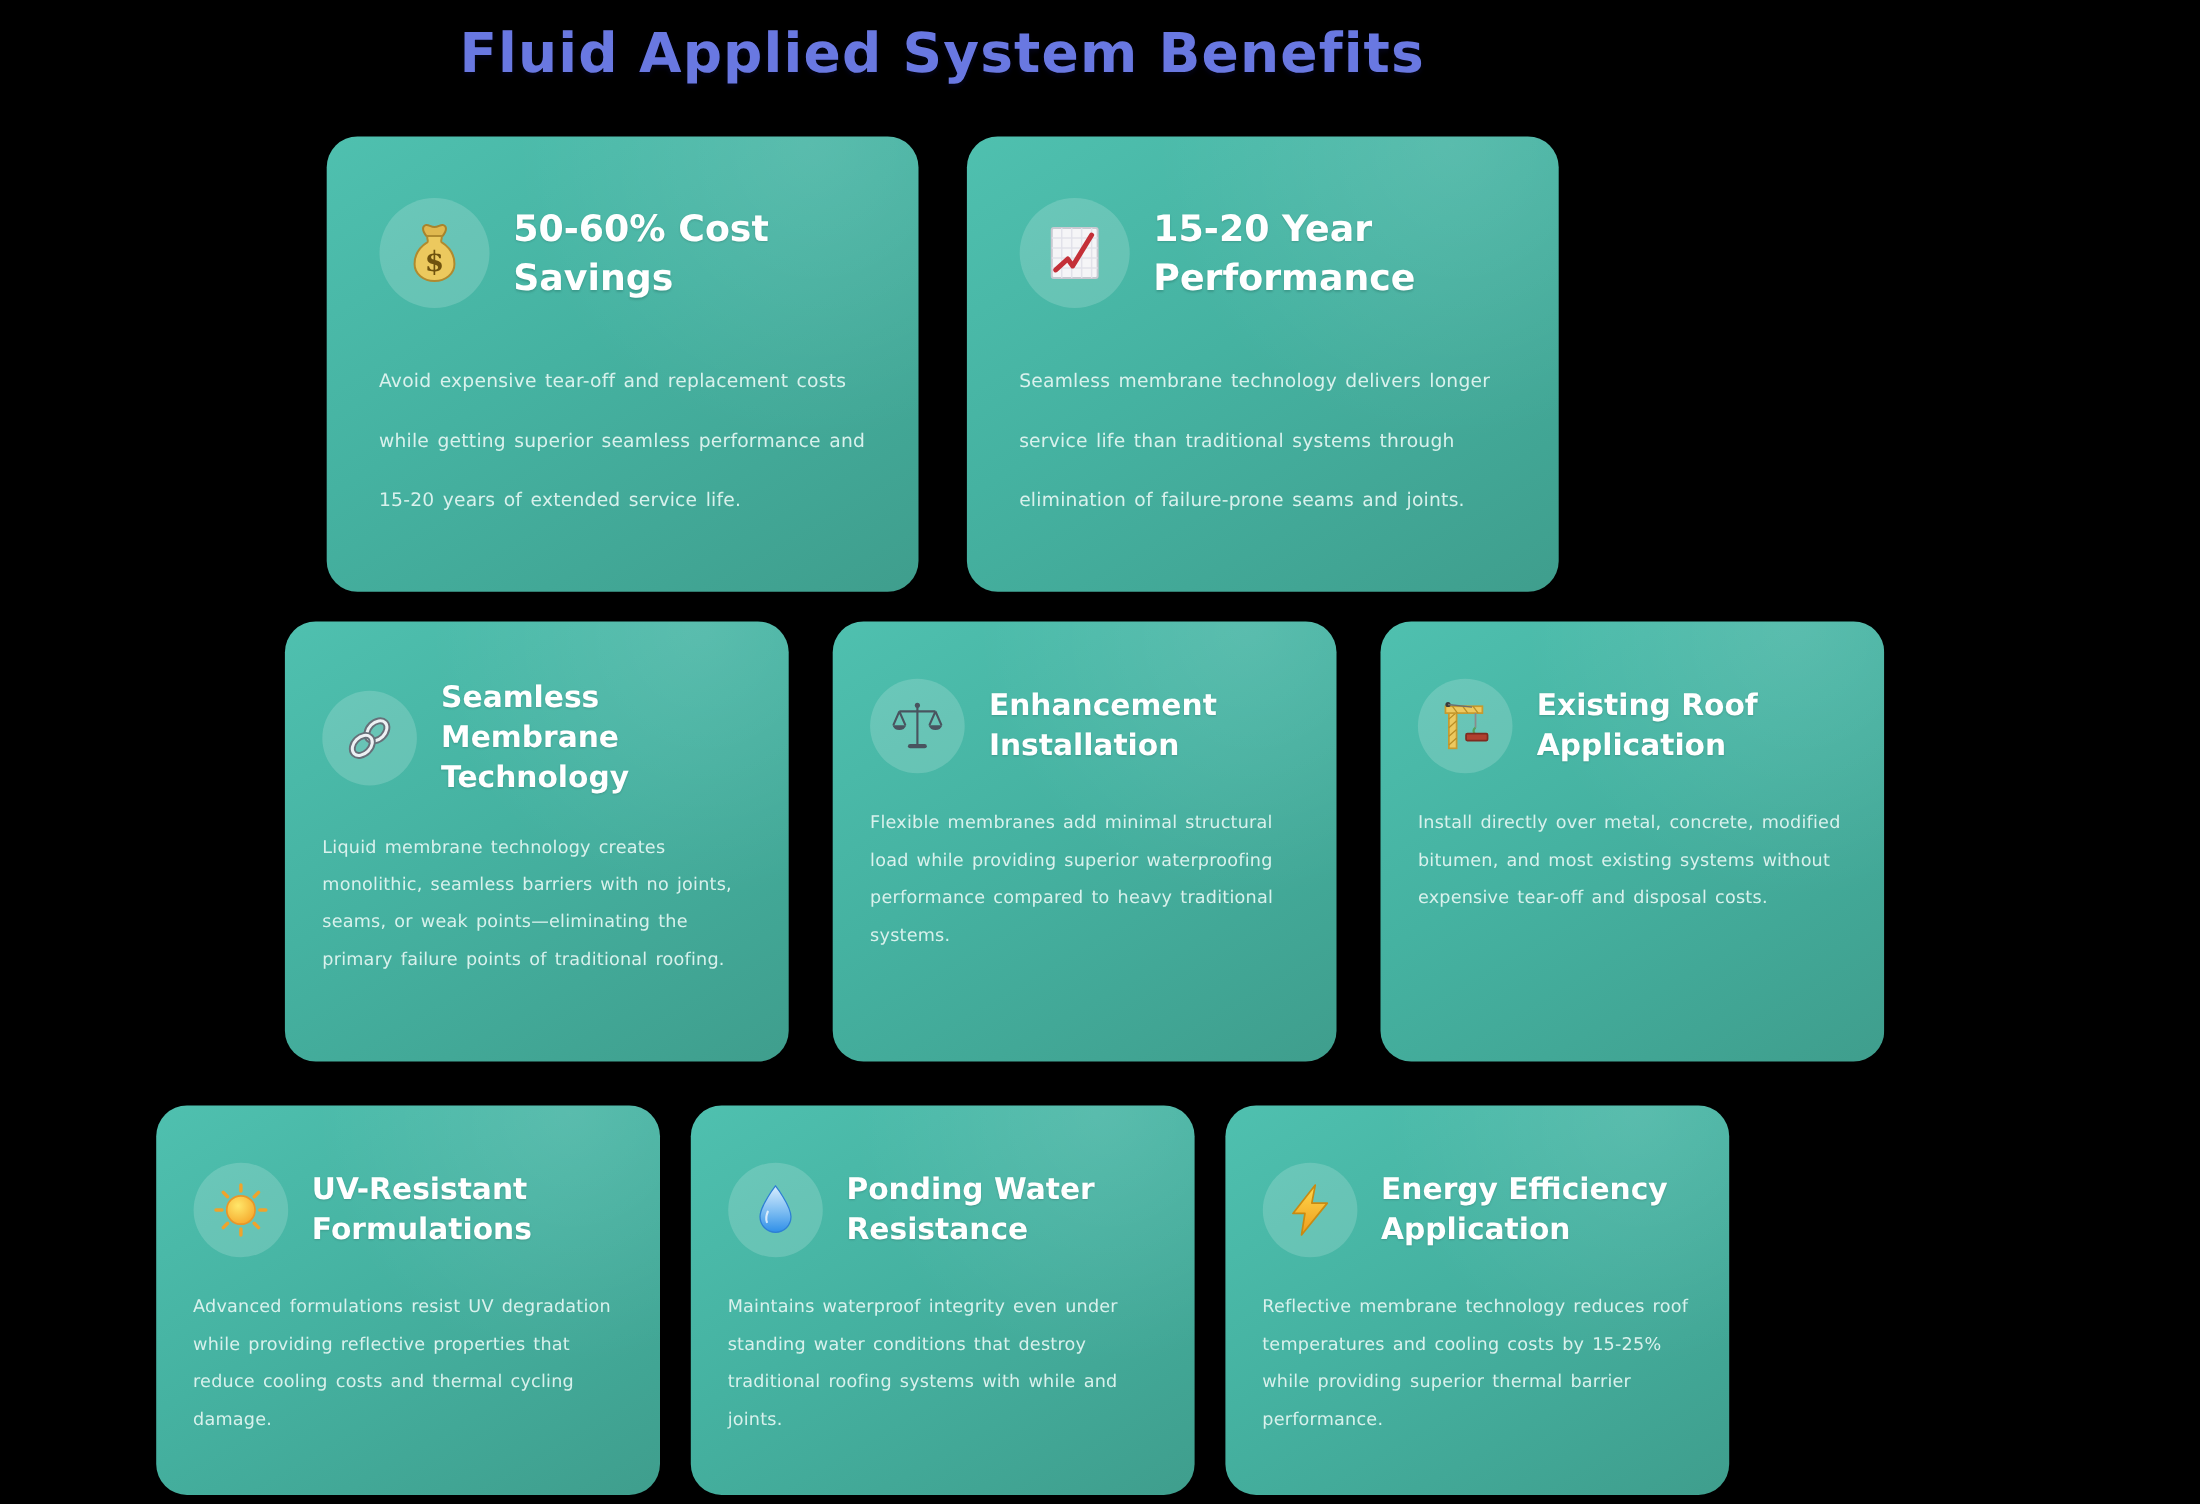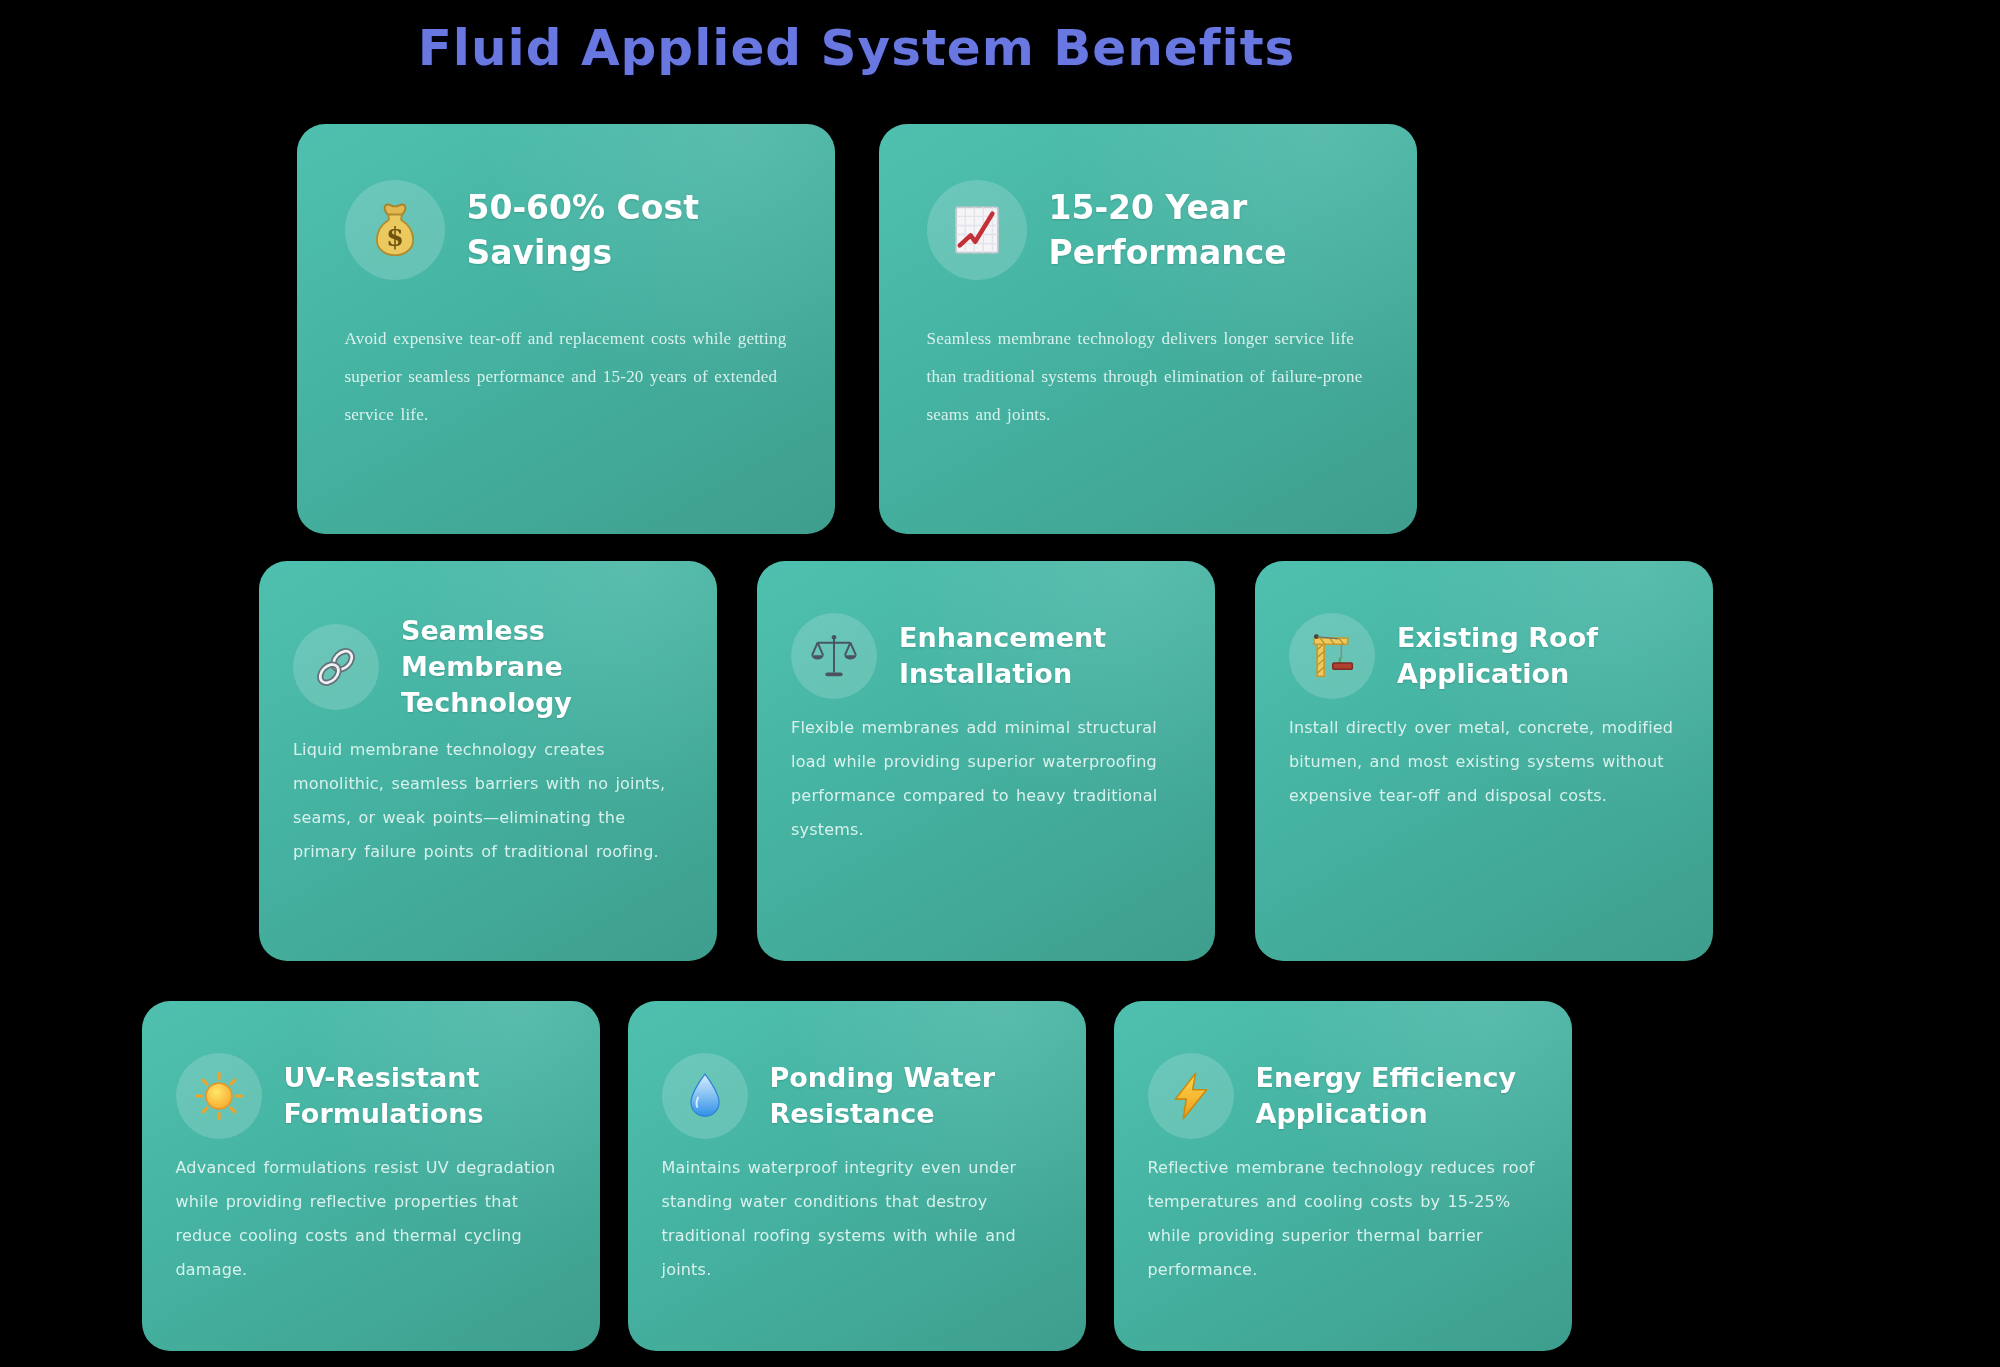--- a/index.html
+++ b/index.html
@@ -70,22 +70,22 @@
     text-shadow: 0 1px 2px rgba(0,40,35,0.18);
   }
   .big .card-title  { font-size: 33px; line-height: 45px; }
   .small .card-title { font-size: 27px; line-height: 36px; }
   .card-desc {
     margin: 0;
     color: rgba(223,244,239,0.96);
     word-spacing: 2px;
     letter-spacing: 0.2px;
   }
-  .big .card-desc  { margin-top: 40px; font-size: 17px; line-height: 38px; font-family: Liberation Serif, serif; }
-  .small .card-desc { margin-top: 12px; font-size: 16px; line-height: 34px; }
+  .big .card-desc  { margin-top: 40px; font-size: 17px; line-height: 54px; }
+  .small .card-desc { margin-top: 28px; font-size: 16px; line-height: 34px; }
 </style>
 </head>
 <body>
 
 <div class="page">
   <h1 class="page-title">Fluid Applied System Benefits</h1>
 
   <div class="rows">
 
     <div class="row row-1">

